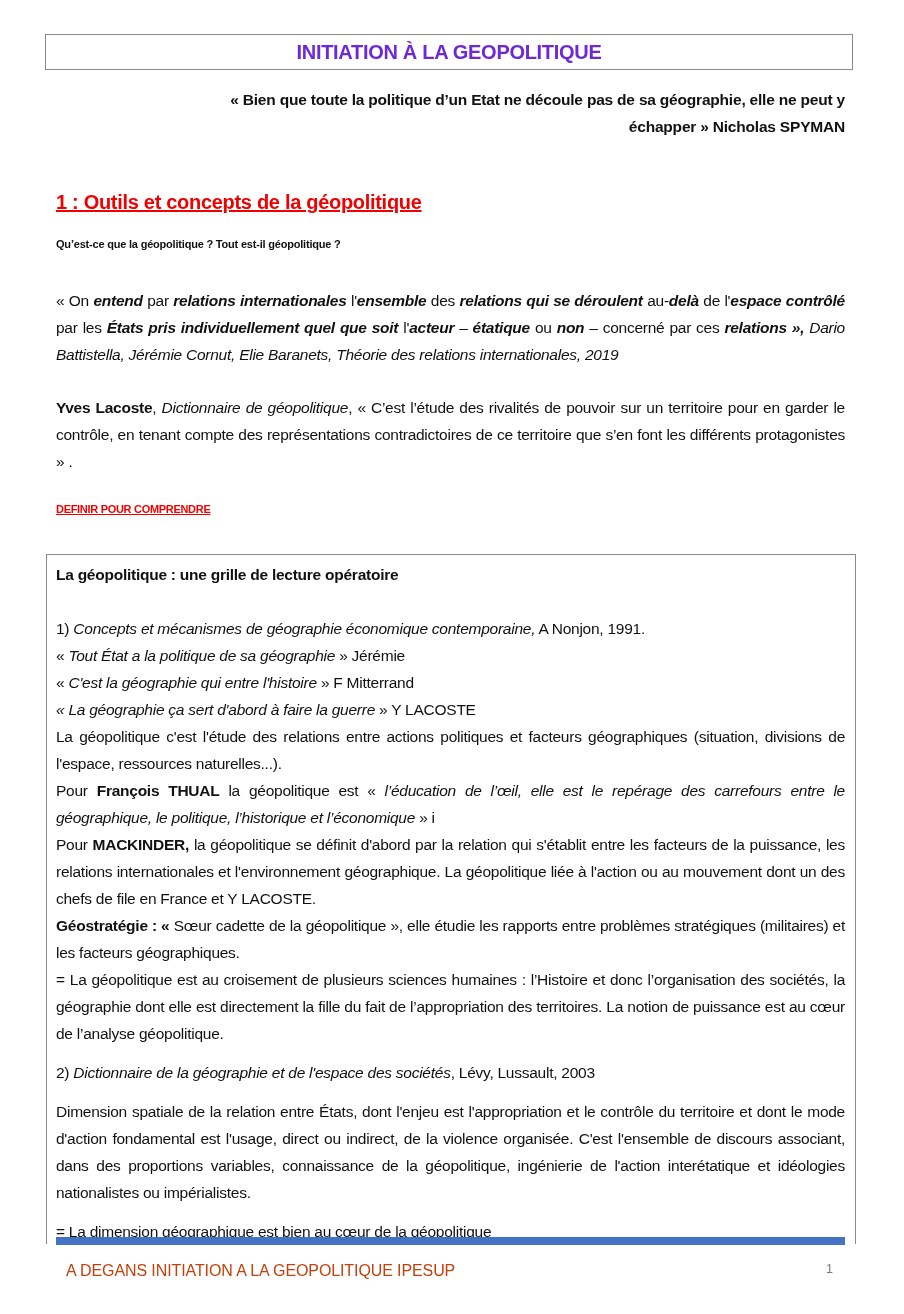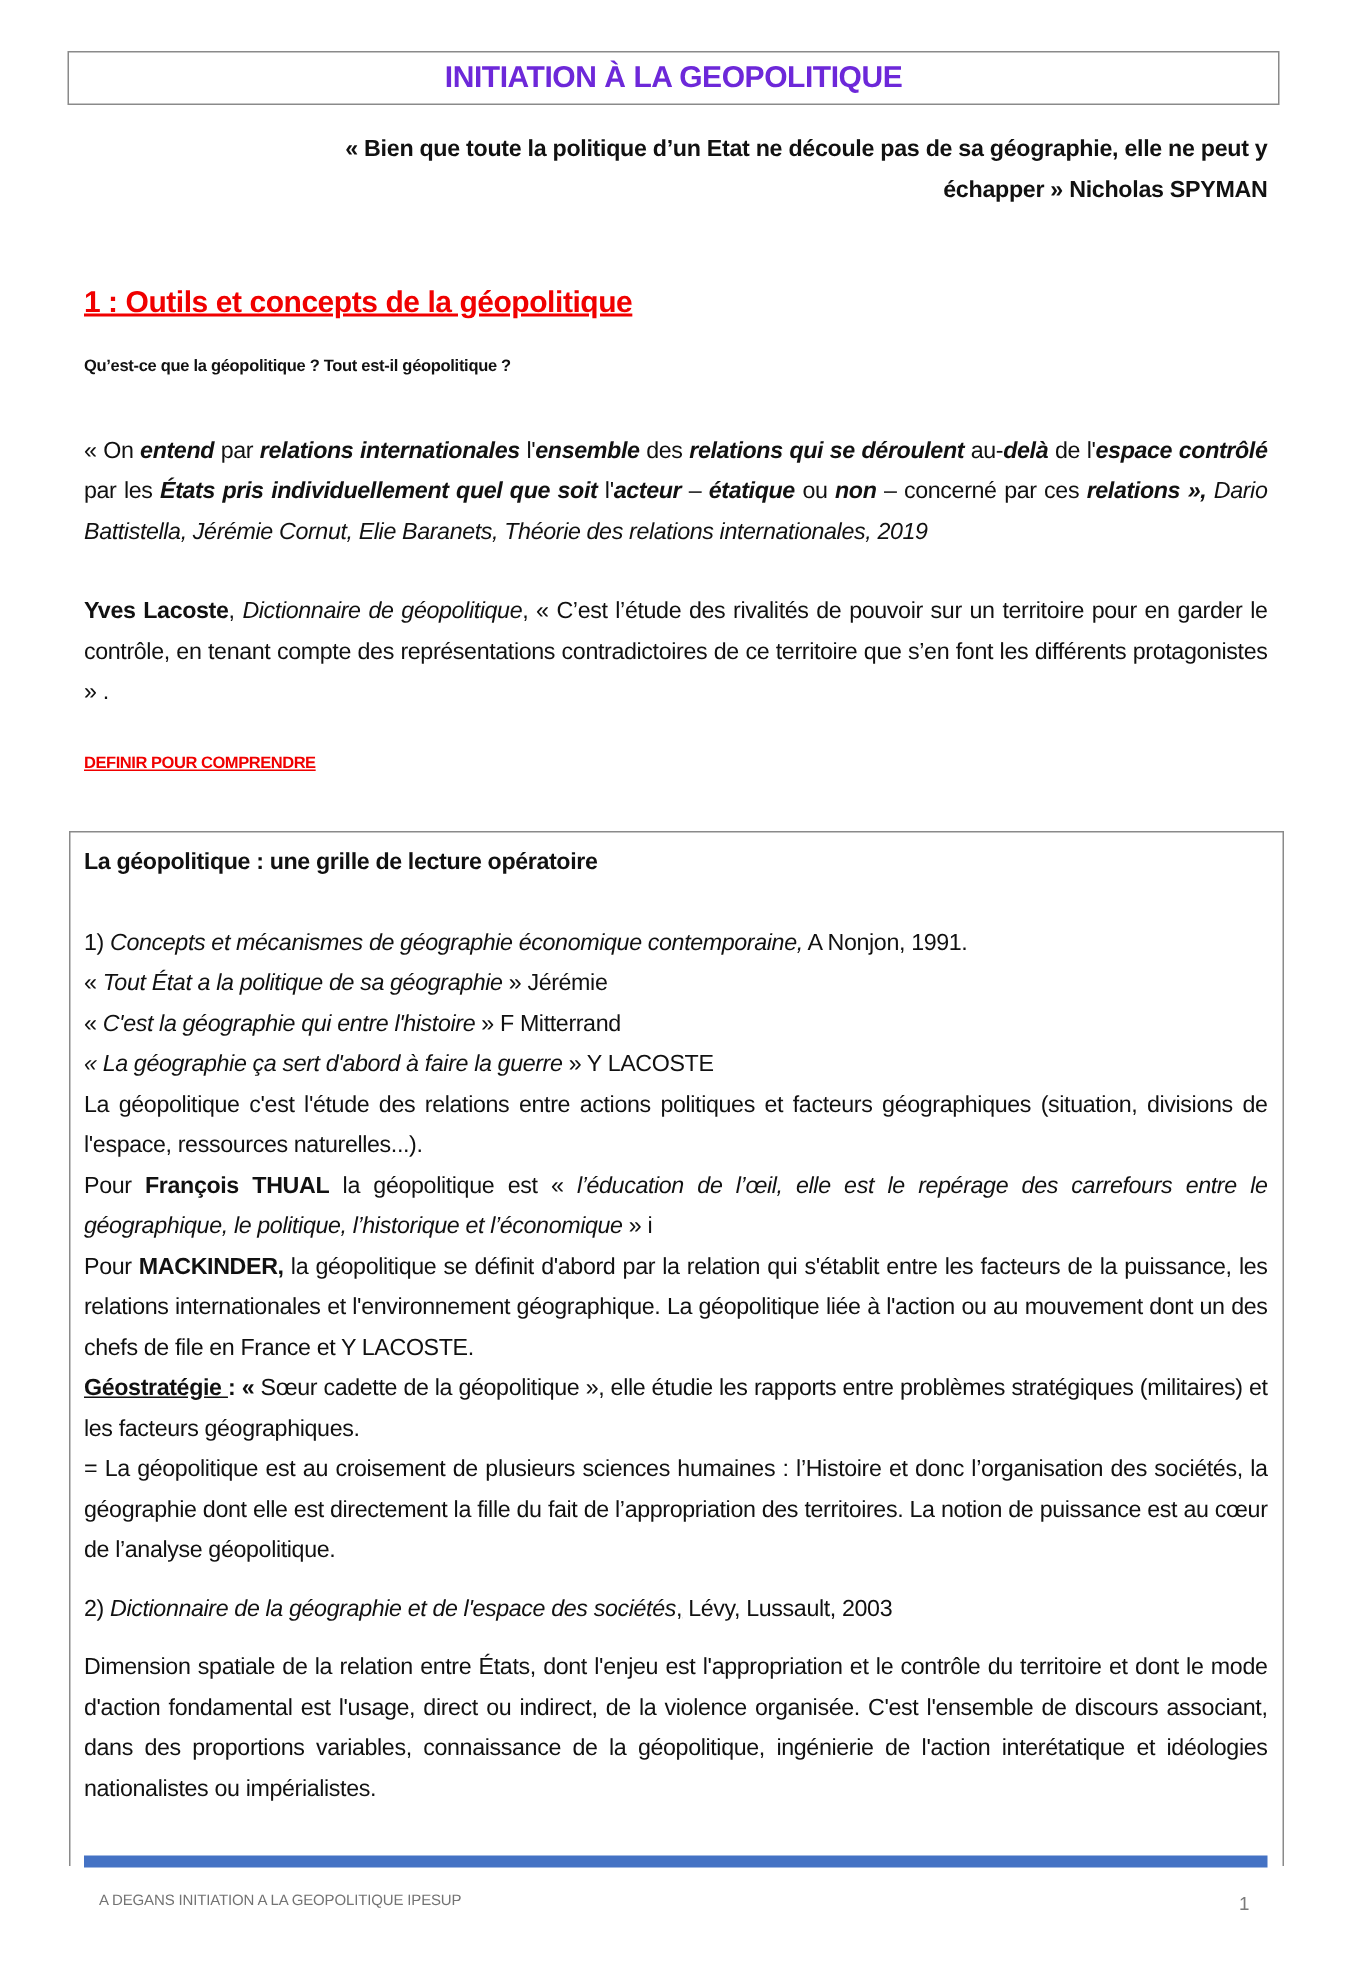--- a/index.html
+++ b/index.html
@@ -49,29 +49,29 @@
   }
   .box-inner p { margin: 0; text-align: justify; }
   .box-title { font-weight: bold; }
   .gap { height: 27px; }
   .gap-small { height: 12px; }
   .blue-band {
     position: absolute; left: 56px; top: 1237px; width: 789px; height: 8px;
     background: #4472c4;
   }
   .footer-left {
-    position: absolute; left: 66px; top: 1262px; font-size: 10px; color: #737373;
+    position: absolute; left: 66px; top: 1262px; font-size: 16px; color: #c2410c;
     letter-spacing: -0.1px;
   }
   .footer-right {
     position: absolute; left: 826px; top: 1262px; font-size: 12.5px; color: #7a7a7a;
   }
   b { font-weight: bold; }
   i { font-style: italic; }
-  .u { text-decoration: underline; }
+  .u { }
 </style>
 </head>
 <body>
 
 <div class="title-box">
   <span>INITIATION À LA GEOPOLITIQUE</span>
 </div>
 
 <div class="epigraph">
   <div>« Bien que toute la politique d’un Etat ne découle pas de sa géographie, elle ne peut y</div>
@@ -98,18 +98,19 @@
     <p>La géopolitique c'est l'étude des relations entre actions politiques et facteurs géographiques (situation, divisions de l'espace, ressources naturelles...).</p>
     <p><span>Pour </span><b>François THUAL</b><span> la géopolitique est « </span><i>l’éducation de l’œil, elle est le repérage des carrefours entre le géographique, le politique, l’historique et l’économique</i><span> » i</span></p>
     <p><span> Pour </span><b>MACKINDER,</b><span> la géopolitique se définit d'abord par la relation qui s'établit entre les facteurs de la puissance, les relations internationales et l'environnement géographique. La géopolitique liée à l'action ou au mouvement dont un des chefs de file en France et Y LACOSTE.</span></p>
     <p><b class="u">Géostratégie </b><b> : «</b><span> Sœur cadette de la géopolitique », elle étudie les rapports entre problèmes stratégiques (militaires) et les facteurs géographiques.</span></p>
     <p>= La géopolitique est au croisement de plusieurs sciences humaines : l’Histoire et donc l’organisation des sociétés, la géographie dont elle est directement la fille du fait de l’appropriation des territoires. La notion de puissance est au cœur de l’analyse géopolitique.</p>
     <div class="gap-small"></div>
     <p><span>2) </span><i>Dictionnaire de la géographie et de l'espace des sociétés</i><span class="u">,</span><span> Lévy, Lussault, 2003</span></p>
     <div class="gap-small"></div>
     <p>Dimension spatiale de la relation entre États, dont l'enjeu est l'appropriation et le contrôle du territoire et dont le mode d'action fondamental est l'usage, direct ou indirect, de la violence organisée. C'est l'ensemble de discours associant, dans des proportions variables, connaissance de la géopolitique, ingénierie de l'action interétatique et idéologies nationalistes ou impérialistes.</p>
     <div class="gap-small"></div>
+    <p>= La dimension géographique est bien au cœur de la géopolitique</p>
   </div>
 </div>
 
 <div class="blue-band"></div>
 <div class="footer-left">A DEGANS INITIATION A LA GEOPOLITIQUE IPESUP</div>
 <div class="footer-right">1</div>
 
 </body></html>

